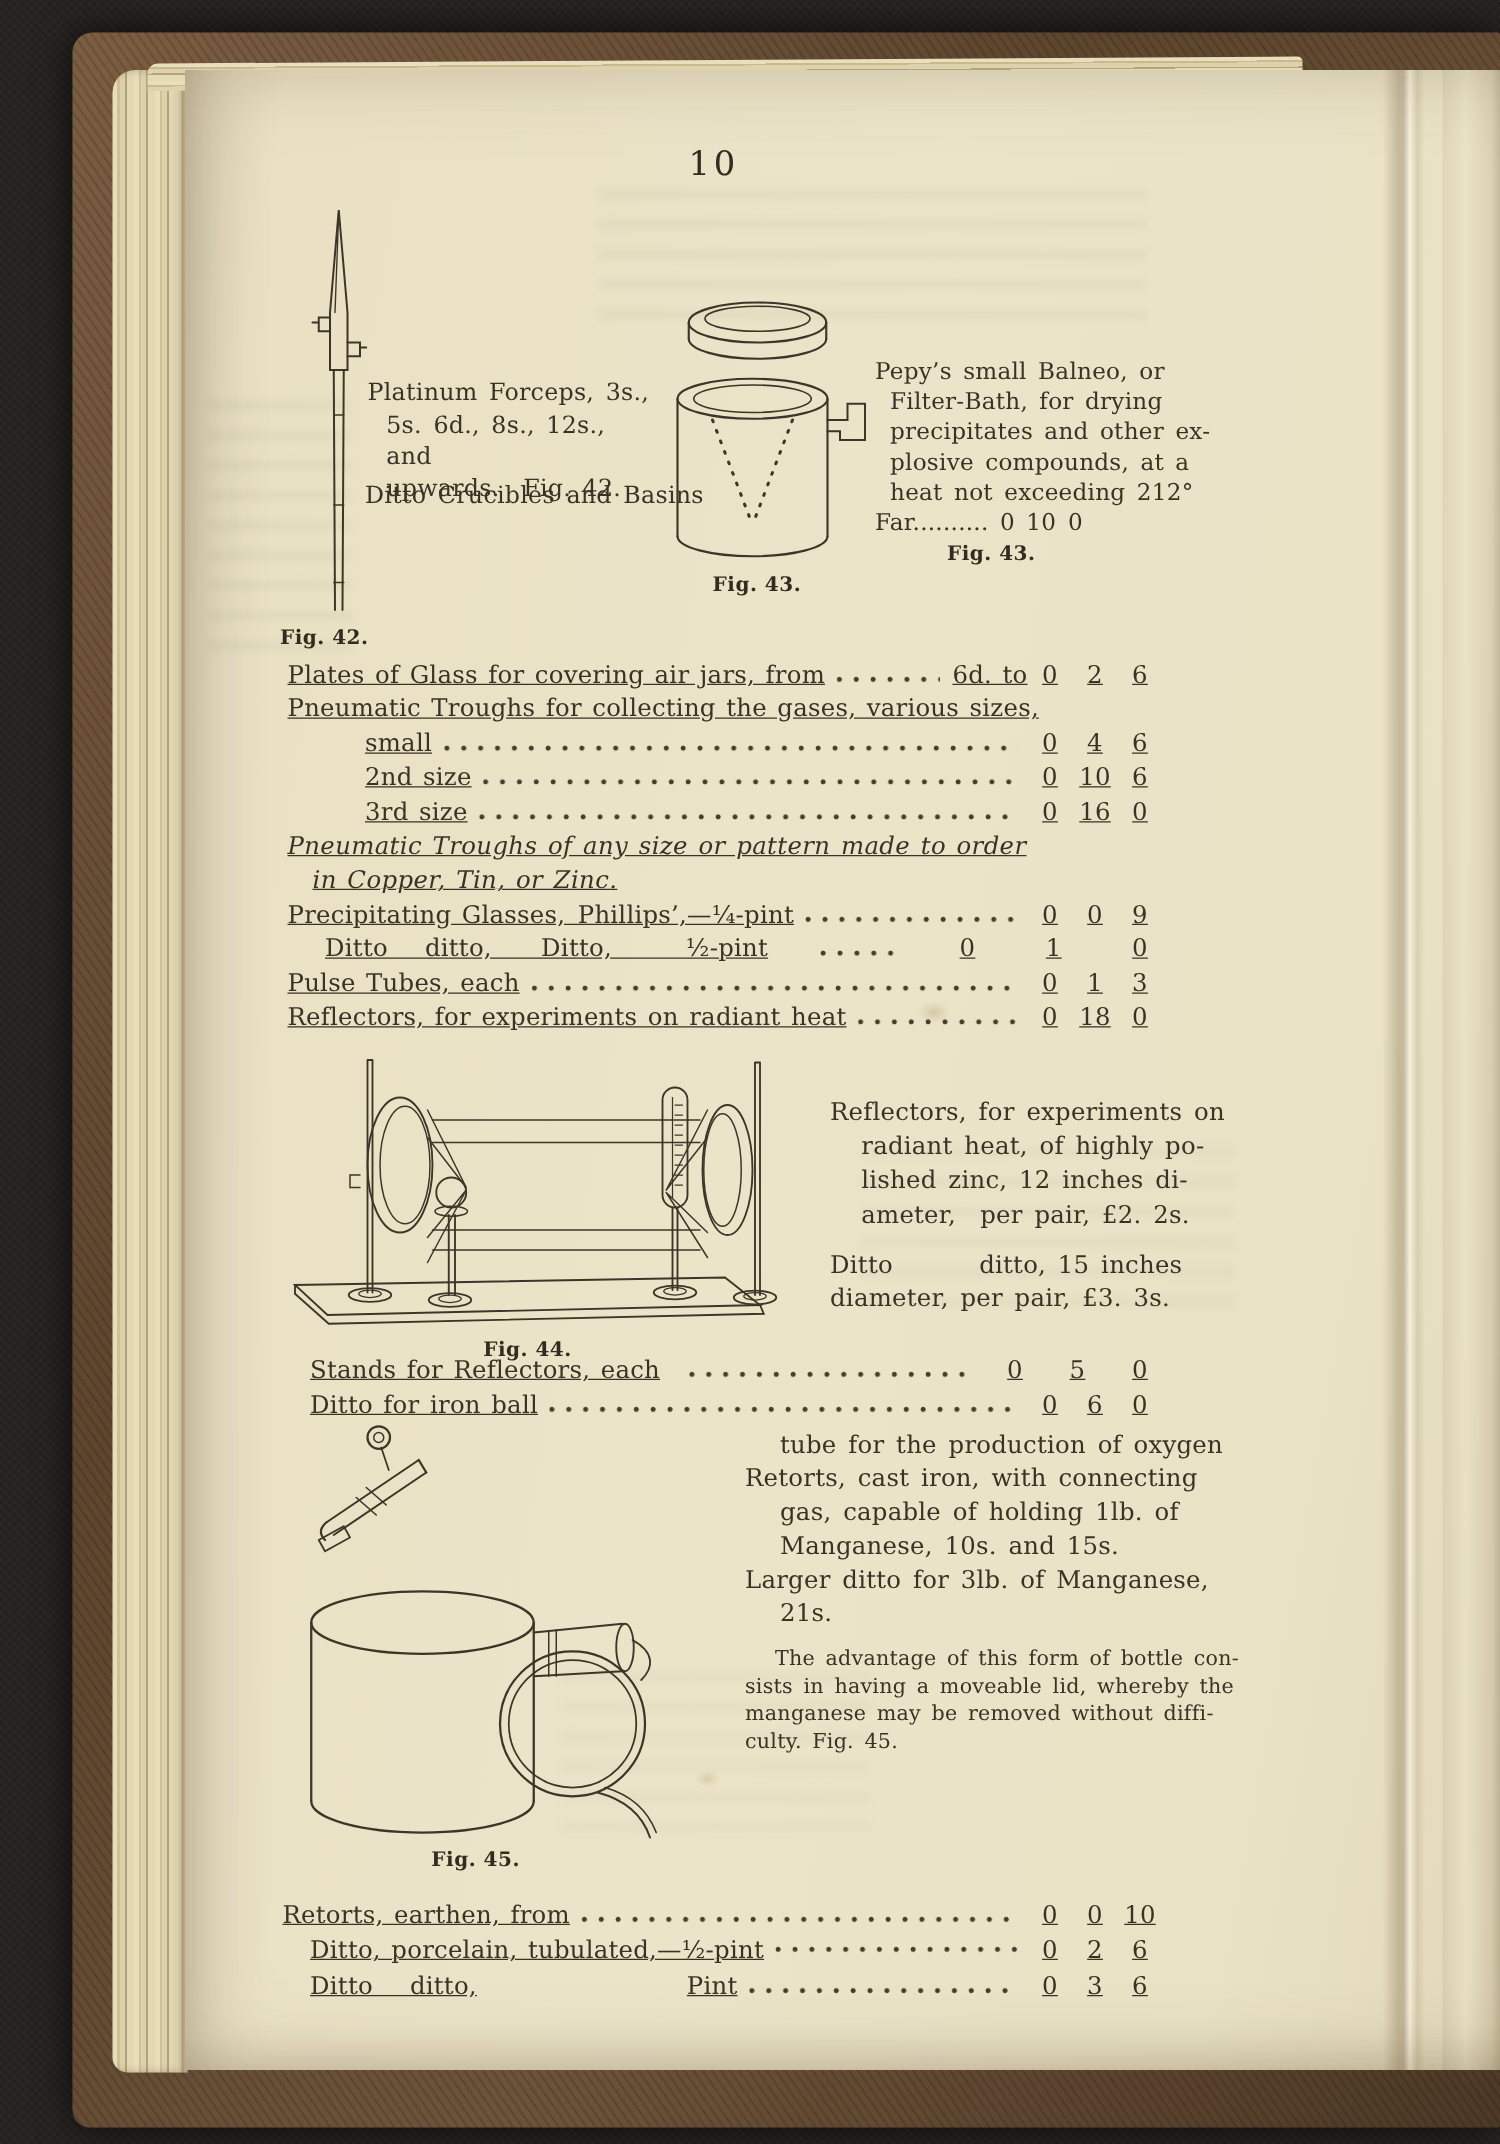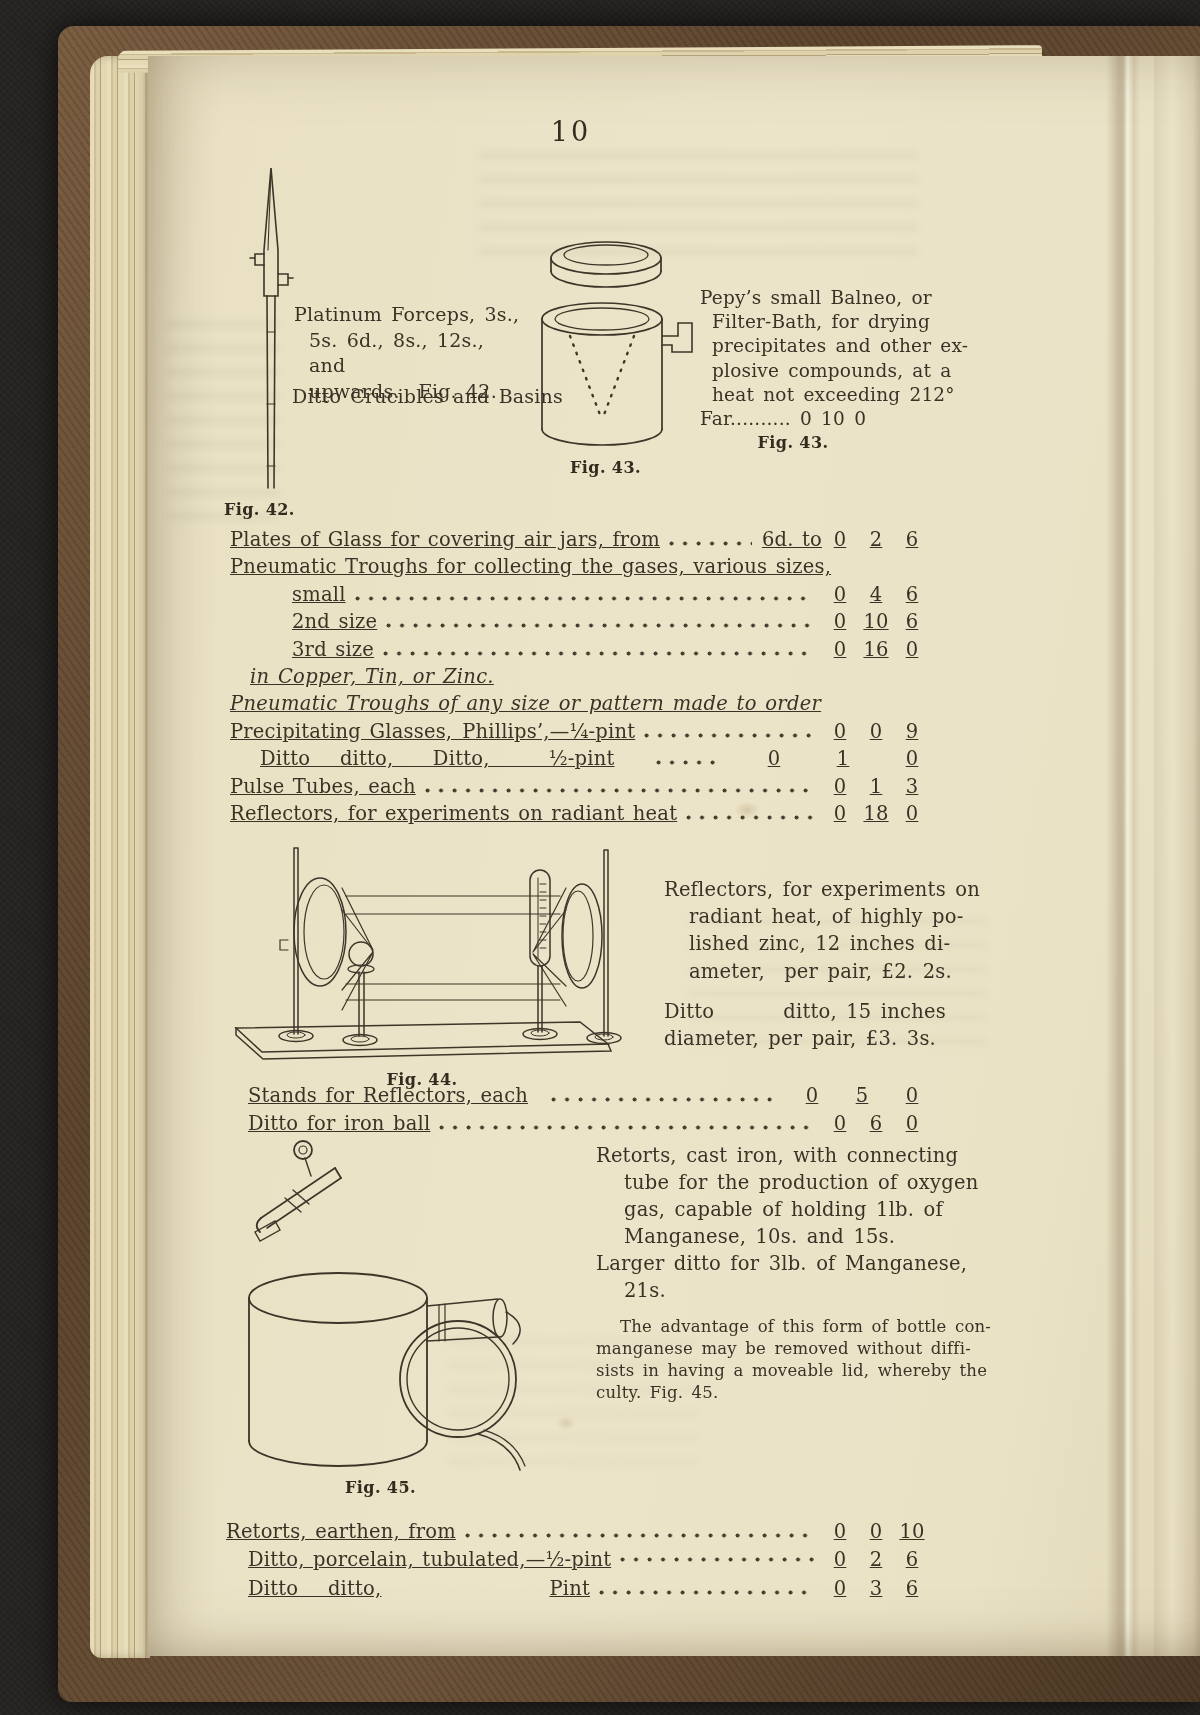--- a/index.html
+++ b/index.html
@@ -157,25 +157,25 @@
       <span class="pc">10</span>
       <span class="pc">6</span>
     </div>
     <div class="prow ind">
       <span>3rd size</span>
       <span class="leader"></span>
       <span class="pc">0</span>
       <span class="pc">16</span>
       <span class="pc">0</span>
     </div>
+    <div class="prow it">
+      <span>Pneumatic Troughs of any size or pattern made to order</span>
+    </div>
     <div class="prow it" style="padding-left:20px;">
       <span>in Copper, Tin, or Zinc.</span>
-    </div>
-    <div class="prow it">
-      <span>Pneumatic Troughs of any size or pattern made to order</span>
     </div>
     <div class="prow">
       <span>Precipitating Glasses, Phillips’,—¼-pint</span>
       <span class="leader"></span>
       <span class="pc">0</span>
       <span class="pc">0</span>
       <span class="pc">9</span>
     </div>
     <div class="prow ind-s">
       <span>Ditto  ditto,  Ditto,   ½-pint</span>
@@ -273,30 +273,30 @@
     <path d="M206,169 V205 M212,168 V205" stroke-width="1.2"></path>
     <circle cx="225" cy="243" r="58"></circle>
     <circle cx="225" cy="243" r="51" stroke-width="1.4"></circle>
     <path d="M273,176 C291,186 290,198 280,208" stroke-width="1.5"></path>
     <path d="M245,298 C268,304 281,316 287,334" stroke-width="1.6"></path>
     <path d="M251,294 C272,300 285,312 292,330" stroke-width="1.3"></path>
   </svg>
   <div class="abs figcap" style="left:85px;top:1422px;width:295px;text-align:center;">Fig. 45.</div>
 
   <div class="abs blk" style="left:448px;top:1086px;width:440px;font-size:19.5px;line-height:27px;">
+    <div class="pline" style="padding-left:28px;">tube for the production of oxygen</div>
     <div class="pline">Retorts, cast iron, with connecting</div>
-    <div class="pline" style="padding-left:28px;">tube for the production of oxygen</div>
     <div class="pline" style="padding-left:28px;">gas, capable of holding 1lb. of</div>
     <div class="pline" style="padding-left:28px;">Manganese, 10s. and 15s.</div>
     <div class="pline">Larger ditto for 3lb. of Manganese,</div>
     <div class="pline" style="padding-left:28px;">21s.</div>
     <div class="note-blk" style="margin-top:12px;">
       <div class="pline fi">The advantage of this form of bottle con-</div>
+      <div class="pline">sists in having a moveable lid, whereby the</div>
       <div class="pline">manganese may be removed without diffi-</div>
-      <div class="pline">sists in having a moveable lid, whereby the</div>
       <div class="pline">culty. Fig. 45.</div>
     </div>
   </div>
 
   <div class="abs ptable" style="left:78px;top:1462px;width:704px;">
     <div class="prow" style="line-height:28.4px;">
       <span>Retorts, earthen, from</span>
       <span class="leader"></span>
       <span class="pc">0</span>
       <span class="pc">0</span>

